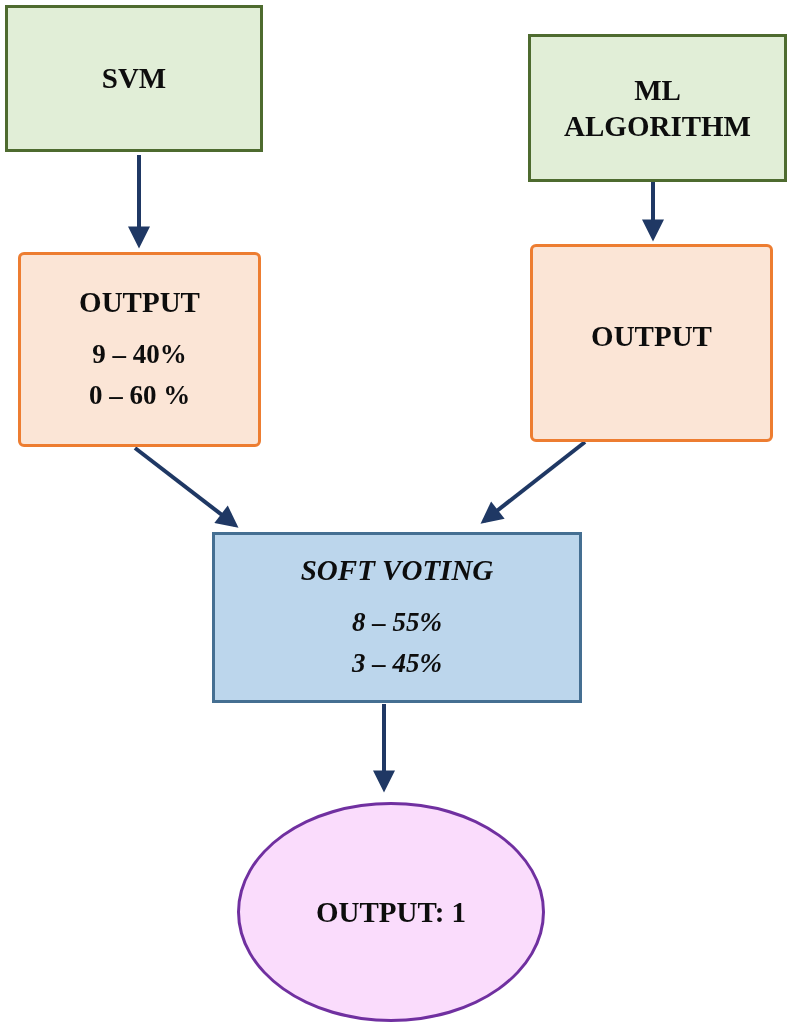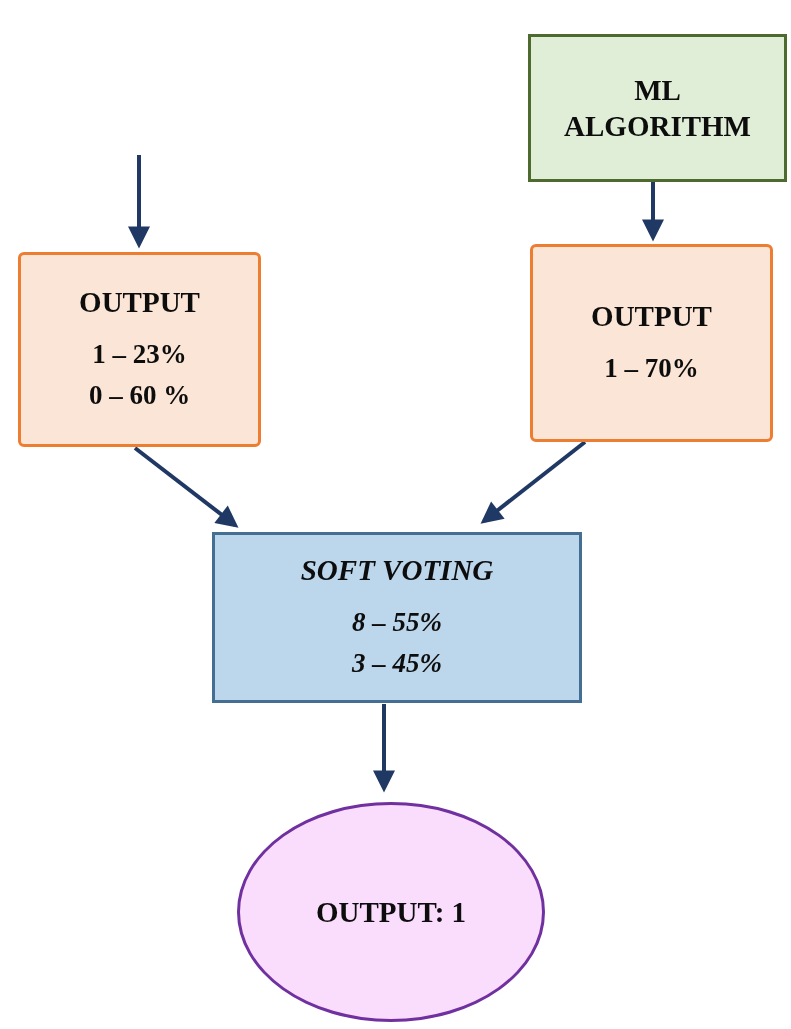--- a/index.html
+++ b/index.html
@@ -72,35 +72,37 @@
         <path d="M0,0 L10,5 L0,10 z"></path>
       </marker>
     </defs>
     <line x1="139" y1="155" x2="139" y2="244" marker-end="url(#ah)"></line>
     <line x1="653" y1="152" x2="653" y2="237" marker-end="url(#ah)"></line>
     <line x1="135" y1="448" x2="235" y2="525" marker-end="url(#ah)"></line>
     <line x1="585" y1="442" x2="484" y2="521" marker-end="url(#ah)"></line>
     <line x1="384" y1="704" x2="384" y2="788" marker-end="url(#ah)"></line>
   </svg>
 
+  <div class="node green svm-box">
+    <div class="node-title">SVM</div>
+  </div>
 
   <div class="node green ml-box">
     <div class="node-title">ML
 ALGORITHM</div>
   </div>
 
   <div class="node orange left-output">
     <div class="node-title with-gap">OUTPUT</div>
-    <div class="node-line">1 – 23%</div>
+    <div class="node-line">9 – 40%</div>
     <div class="node-line">0 – 60 %</div>
   </div>
 
   <div class="node orange right-output">
     <div class="node-title with-gap">OUTPUT</div>
-    <div class="node-line">1 – 70%</div>
   </div>
 
   <div class="node blue soft-voting">
     <div class="node-title with-gap">SOFT VOTING</div>
     <div class="node-line">8 – 55%</div>
     <div class="node-line">3 – 45%</div>
   </div>
 
   <div class="node purple final-output">
     <div class="node-title">OUTPUT: 1</div>

